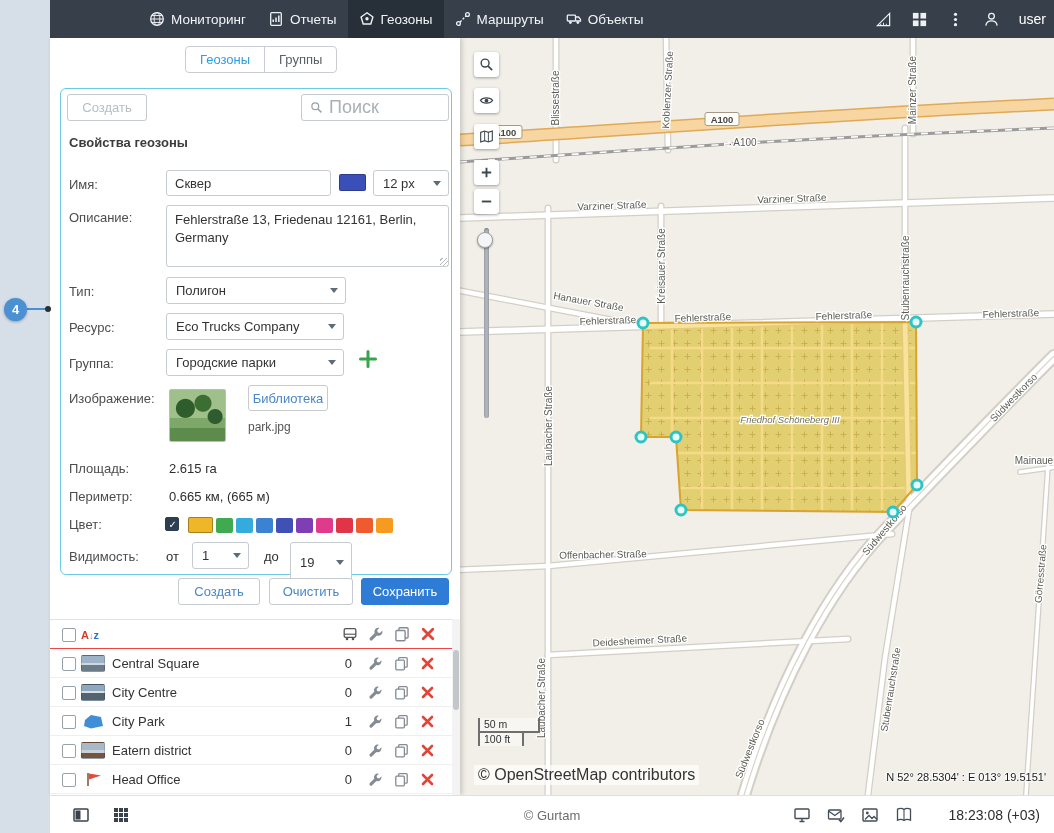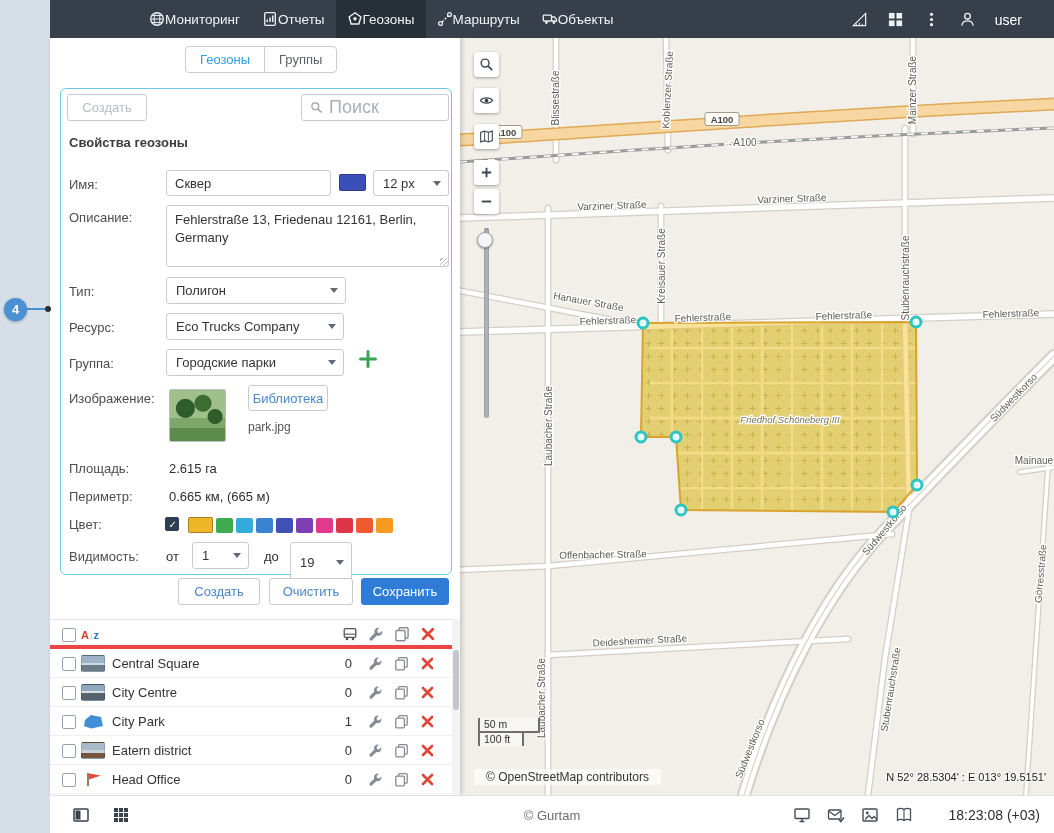--- a/index.html
+++ b/index.html
@@ -8,24 +8,24 @@
   .stage{position:relative;width:1054px;height:833px;background:#d6dfe8;overflow:hidden}
   .app{position:absolute;left:50px;top:0;width:1004px;height:833px;background:#fff}
 
   
   .topbar{position:absolute;top:0;left:0;right:0;height:38px;background:#363f4a;display:flex;align-items:center;z-index:6}
   .logo{display:flex;align-items:center;gap:8px;padding-left:12px}
   .logo svg{width:23px;height:23px;display:block}
   .logo-text{color:#fff;font-size:17px;letter-spacing:.6px}
   .logo-tick{width:6px;height:9px;background:#fff;clip-path:polygon(0 0,100% 0,55% 55%,0 100%);margin:-12px 0 0 1px}
   .topnav{display:flex;height:100%;margin-left:88px}
-  .navitem{display:flex;align-items:center;padding:0 11px;color:#f2f4f6;font-size:13.5px;cursor:pointer;white-space:nowrap}
+  .navitem{display:flex;align-items:center;gap:6px;padding:0 11px;color:#f2f4f6;font-size:13.5px;cursor:pointer;white-space:nowrap}
   .navitem.active{background:#272f39}
   .navicon svg{width:16px;height:16px;display:block;color:#eef1f4}
-  .top-right{margin-left:auto;display:flex;align-items:flex-end;gap:19px;padding-right:32px;color:#eef1f4}
+  .top-right{margin-left:auto;display:flex;align-items:center;gap:19px;padding-right:8px;color:#eef1f4}
   .tbicon{cursor:pointer;display:flex}
   .tbicon svg{width:17px;height:17px;display:block}
   .username{font-size:14px;color:#fff}
 
   
   .panel{position:absolute;left:0;top:38px;width:410px;height:757px;background:#fff;z-index:4;box-shadow:2px 0 5px rgba(0,0,0,.18)}
   .seg{position:absolute;top:8px;left:135px;display:flex;border:1px solid #c9cdd2;border-radius:4px;overflow:hidden;height:27px;background:#fff}
   .seg-btn{padding:0 14px;line-height:25px;font-size:13px;color:#5a6068;cursor:pointer}
   .seg-btn.active{color:#2e9fe0}
   .seg-btn + .seg-btn{border-left:1px solid #c9cdd2}
@@ -59,21 +59,21 @@
       linear-gradient(to bottom,#9fc08a 0 55%,#7da869 55% 75%,#5d8b4c 75%)}
   .cbx{position:absolute;width:14px;height:14px;border:1px solid #98a0a8;border-radius:2px;background:#fff;cursor:pointer}
   .cbx.checked{background:#2c3e50;border-color:#2c3e50}
   .cbx.checked::after{content:"\2713";color:#fff;font-size:10px;position:absolute;left:2.5px;top:0.5px}
   .swatches{position:absolute;left:127px;top:428px;display:flex;gap:3px;align-items:center}
   .swatch{width:17px;height:15px;border-radius:2px;cursor:pointer}
   .swatch.sel{width:25px;height:16px;box-shadow:inset 0 0 0 1px rgba(0,0,0,.3)}
 
   
   .list{position:absolute;left:0;top:581px;width:410px;height:176px;border-top:1px solid #e2e2e2;overflow:hidden}
-  .lheader{position:relative;height:29px;border-bottom:4px solid #ef4444}
+  .lheader{position:relative;height:29px;border-bottom:1px solid #ef4444}
   .lrow{position:relative;height:29px;border-bottom:1px solid #efefef}
   .rowcb,.hcb{left:12px;top:8px}
   .sorticon{position:absolute;left:31px;top:5px;cursor:pointer;font-weight:bold}
   .sorticon .sA{color:#d4402e;font-size:11px}
   .sorticon .sAr{color:#8a8f96;font-size:9px}
   .sorticon .sZ{color:#2e6fd4;font-size:11px}
   .hicon{position:absolute;top:6px;width:16px;height:16px;cursor:pointer}
   .hicon svg{width:16px;height:16px;display:block}
   .thumb{position:absolute;left:31px;top:6px;width:24px;height:17px;border-radius:2px;display:block}
   span.thumb{border:1px solid rgba(0,0,0,.15)}
@@ -95,21 +95,21 @@
   text.slabel.it{font-style:italic;fill:#73735a;font-size:9.5px}
   text.shield-t{font-size:9.5px;font-weight:bold;fill:#44464a;text-anchor:middle;font-family:"Liberation Sans",sans-serif}
   .gfhandle{fill:#e6fbfb;stroke-width:3;cursor:pointer}
   .mbtn{position:absolute;left:14px;width:25px;height:25px;background:#fff;border-radius:3px;box-shadow:0 1px 3px rgba(0,0,0,.35);display:flex;align-items:center;justify-content:center;cursor:pointer;color:#3c4650}
   .mbtn svg{width:15px;height:15px;display:block}
   .ztrack{position:absolute;left:24px;top:190px;width:5px;height:190px;background:#aeb4ba;border-radius:3px;box-shadow:inset 0 1px 2px rgba(0,0,0,.35);cursor:pointer}
   .zhandle{position:absolute;left:17px;top:194px;width:16px;height:16px;border-radius:50%;background:#f4f5f6;border:1px solid #9aa0a6;box-shadow:0 1px 2px rgba(0,0,0,.35);cursor:grab}
   .scalewrap{position:absolute;left:18px;top:680px;font-size:10.5px;color:#333}
   .scale-line{border:2px solid #6f6f6f;border-top:none;padding:0 4px 1px;background:rgba(255,255,255,.45);width:62px;white-space:nowrap}
   .scale-line.ft{border-top:2px solid #6f6f6f;border-bottom:none;margin-top:-2px;width:46px}
-  .attrib{position:absolute;left:14px;bottom:10px;font-size:12px;color:#333;background:rgba(255,255,255,.65);padding:1px 12px;border-radius:1px}
+  .attrib{position:absolute;left:14px;bottom:10px;font-size:16px;color:#333;background:rgba(255,255,255,.65);padding:1px 4px;border-radius:1px}
   .coords{position:absolute;right:8px;bottom:12px;font-size:11px;color:#1a1a1a;white-space:nowrap;
     text-shadow:0 0 2px #fff,0 0 2px #fff,0 0 3px #fff,1px 1px 2px #fff,-1px -1px 2px #fff}
 
   
   .statusbar{position:absolute;left:0;bottom:0;width:100%;height:38px;background:#fff;border-top:1px solid #e0e0e0;z-index:5}
   .sb-left{position:absolute;left:22px;top:0;height:38px;display:flex;align-items:center;gap:22px;color:#39424d}
   .sb-center{position:absolute;left:0;right:0;top:0;height:38px;display:flex;align-items:center;justify-content:center;color:#6d6d6d;font-size:13px}
   .sb-right{position:absolute;right:14px;top:0;height:38px;display:flex;align-items:center;gap:16px;color:#434d58}
   .sbicon{cursor:pointer;display:flex}
   .sbicon svg{width:18px;height:18px;display:block}

